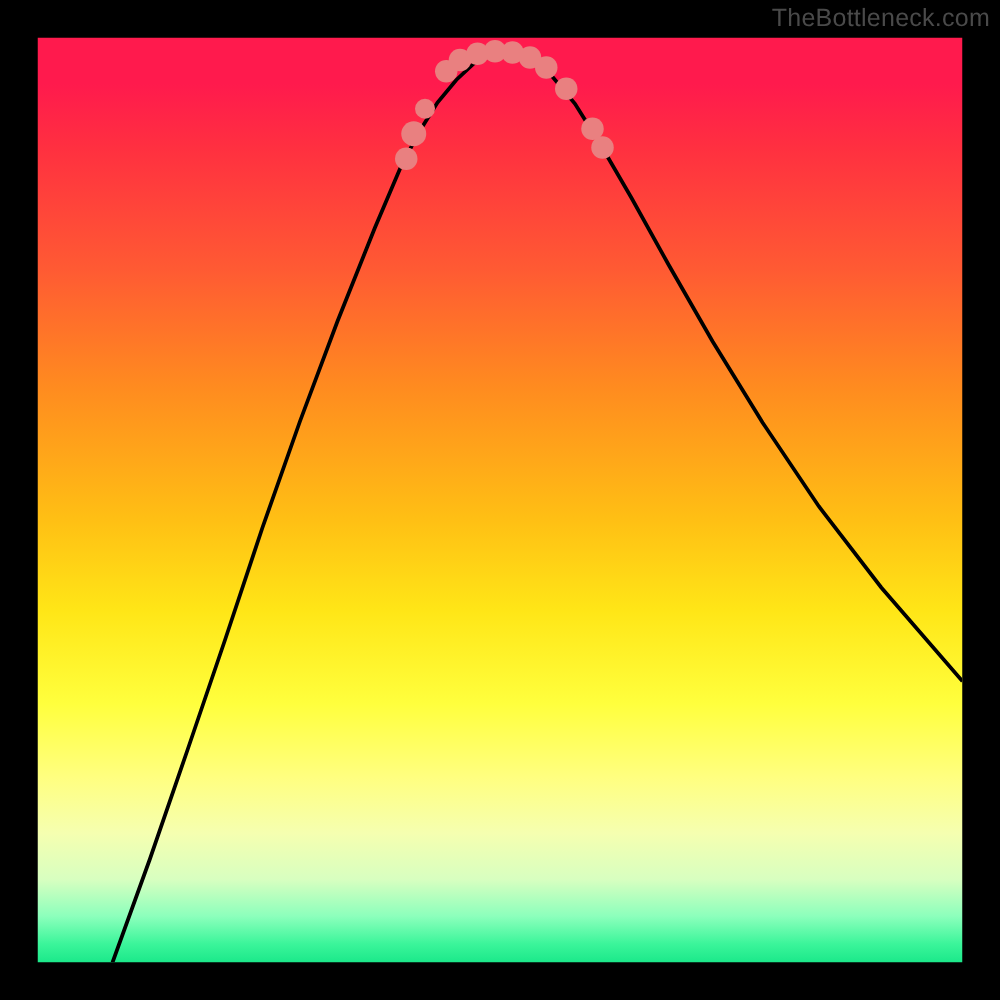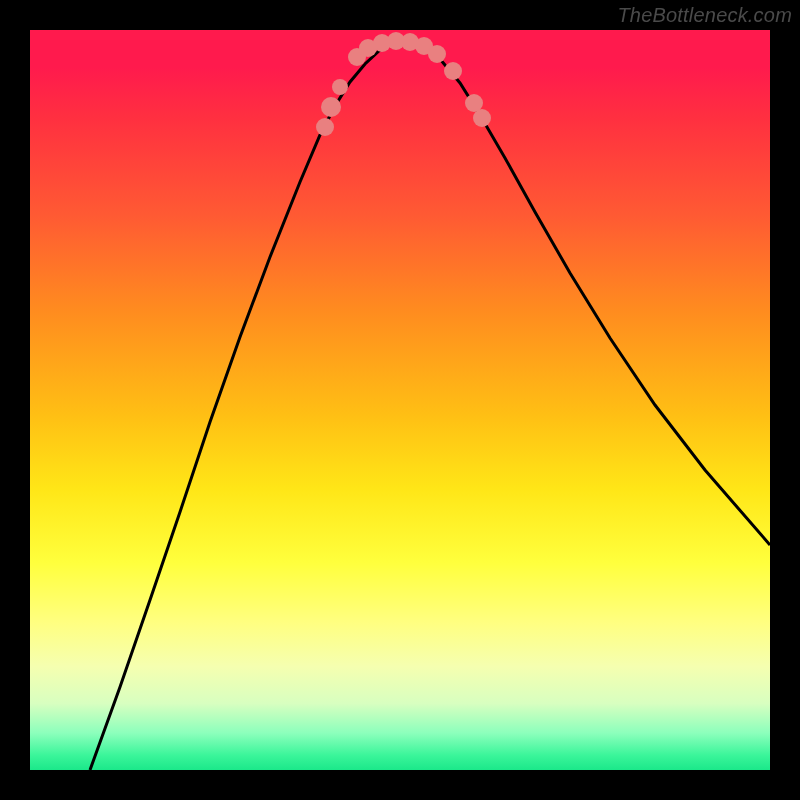--- a/index.html
+++ b/index.html
@@ -49,21 +49,20 @@
     );
   }
   .watermark {
     position: absolute;
     top: 4px;
     right: 8px;
     color: #4a4a4a;
     font-size: 20px;
     font-weight: 500;
     letter-spacing: 0.2px;
-    font-style: italic;
   }
   svg.curve {
     position: absolute;
     inset: 0;
   }
 </style>
 </head>
 <body>
 
 <div class="frame">

